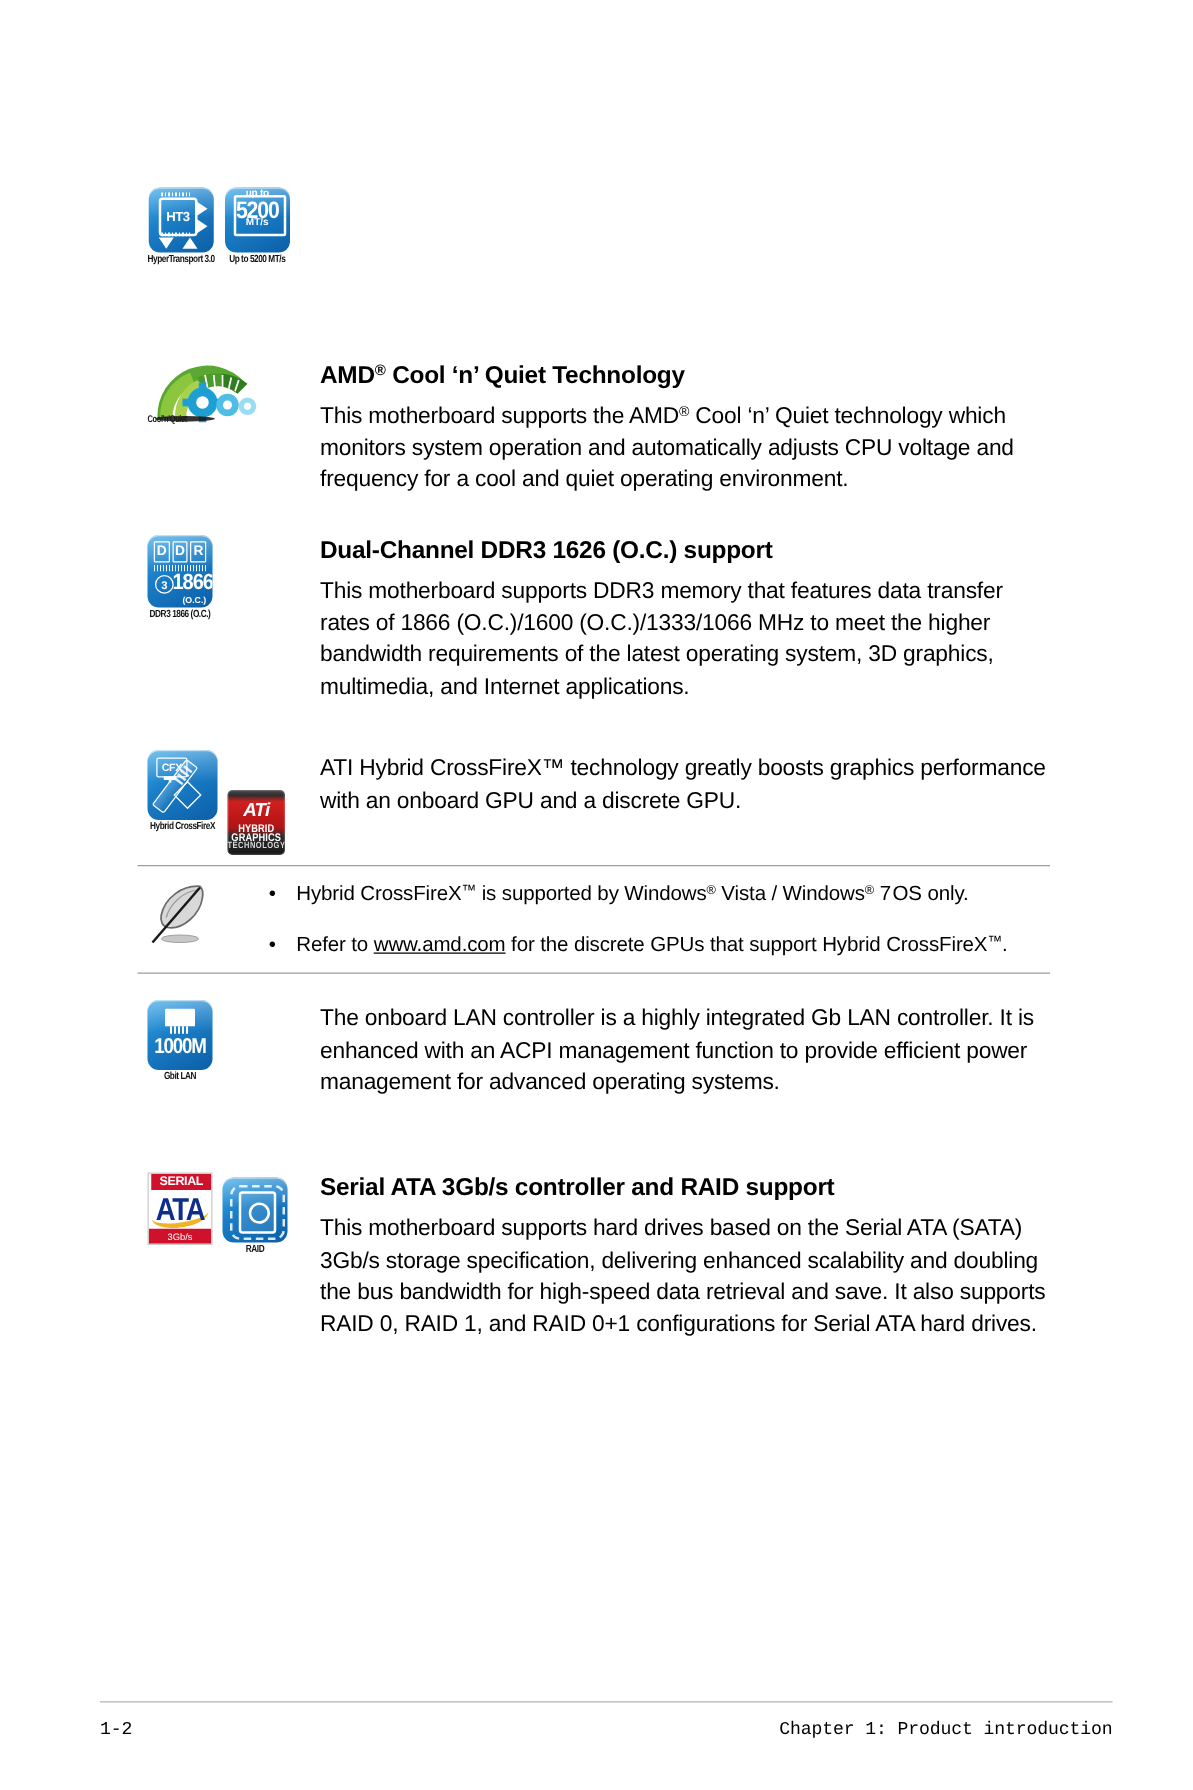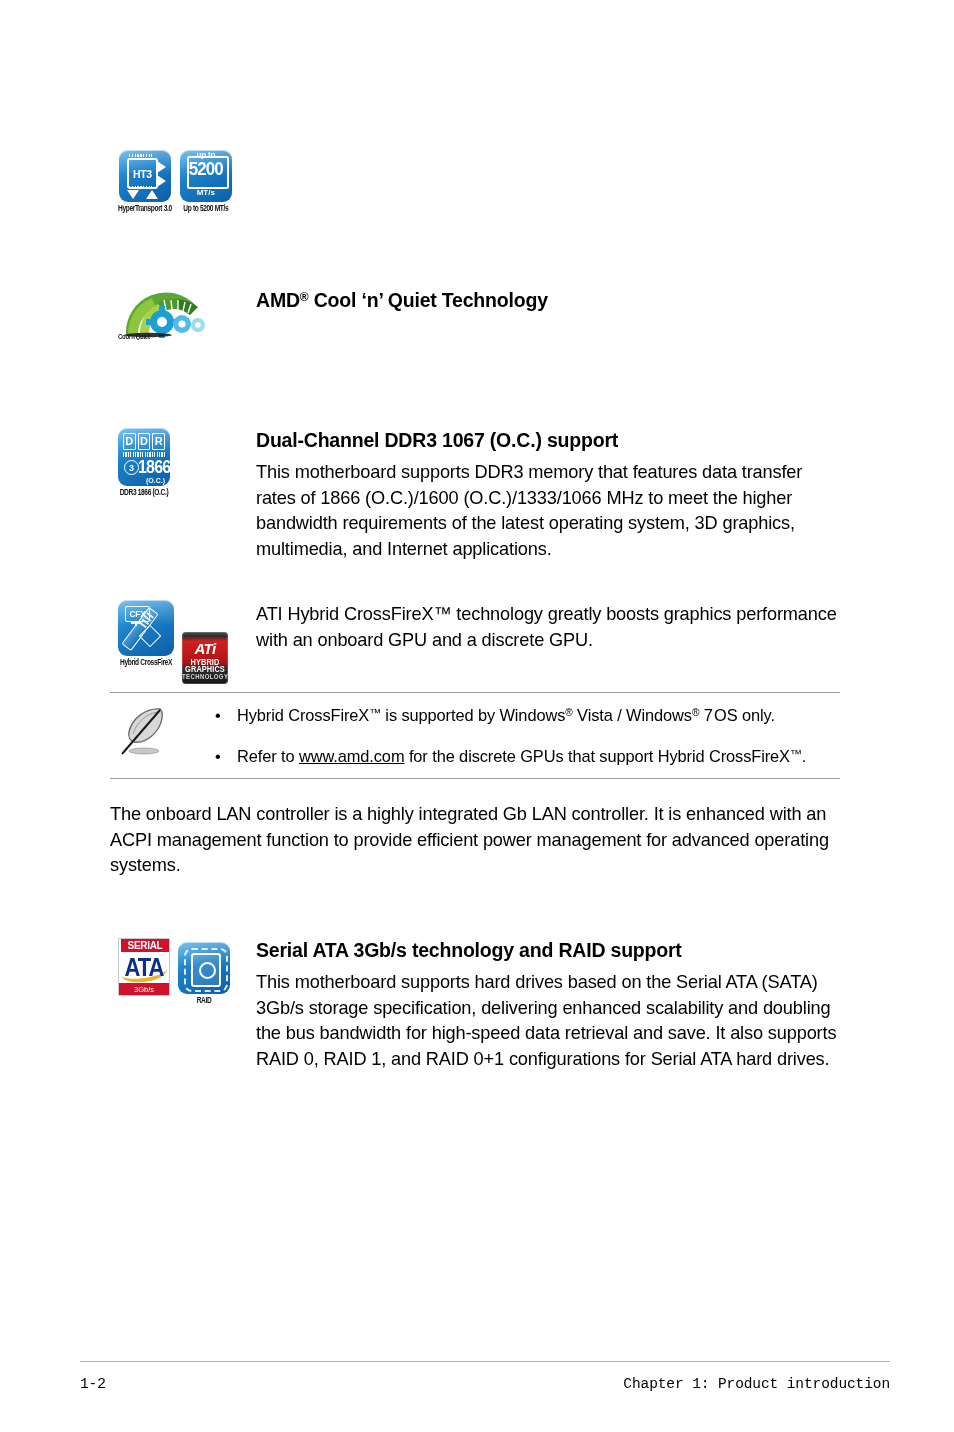--- a/index.html
+++ b/index.html
@@ -146,21 +146,21 @@
   .mt-num {
     position: absolute;
     left: 0; right: 0; top: 9px;
     font-size: 17px; font-weight: bold; color:#ffffff;
     text-align: center;
     letter-spacing: -0.9px;
     transform: scaleY(1.12);
   }
   .mt-unit {
     position: absolute;
-    left: 0; right: 0; bottom: 5px;
+    left: 0; right: 0; bottom: 20px;
     font-size: 8px; font-weight: bold; color:#ffffff;
     text-align: center;
   }
 
   
   .cnq {
     width: 94px;
     height: 50px;
     position: relative;
   }
@@ -551,20 +551,21 @@
               <circle cx="80" cy="37" r="2.8" fill="#ffffff"></circle>
               <ellipse cx="30" cy="47" rx="24" ry="2.2" fill="#111111" opacity="0.85"></ellipse>
             </g>
           </svg>
           <div class="cnq-label">Cool'n'Quiet</div>
         </div>
       </div>
     </div>
     <div class="text-col">
       <h2 class="feat-title">AMD<sup class="reg">®</sup> Cool ‘n’ Quiet Technology</h2>
+      <p class="feat-body">This motherboard supports the AMD<sup class="reg">®</sup> Cool ‘n’ Quiet technology which monitors system operation and automatically adjusts CPU voltage and frequency for a cool and quiet operating environment.</p>
     </div>
   </div>
 
   <div class="feature" style="left:110px; top:428px; width:730px;">
     <div class="icon-col">
       <div class="ico">
         <div class="blue-tile" style="height:58px;">
           <div class="ddr-letters">
             <i>D</i>
             <i>D</i>
@@ -572,21 +573,21 @@
           </div>
           <div class="ddr-contacts"></div>
           <div class="ddr-3">3</div>
           <div class="ddr-num">1866</div>
           <div class="ddr-oc">(O.C.)</div>
         </div>
         <div class="ico-cap">DDR3 1866 (O.C.)</div>
       </div>
     </div>
     <div class="text-col">
-      <h2 class="feat-title">Dual-Channel DDR3 1067 (O.C.) support</h2>
+      <h2 class="feat-title">Dual-Channel DDR3 1626 (O.C.) support</h2>
       <p class="feat-body">This motherboard supports DDR3 memory that features data transfer rates of 1866 (O.C.)/1600 (O.C.)/1333/1066 MHz to meet the higher bandwidth requirements of the latest operating system, 3D graphics, multimedia, and Internet applications.</p>
     </div>
   </div>
 
   <div class="feature" style="left:110px; top:600px; width:730px;">
     <div class="icon-col">
       <div class="ico">
         <div class="blue-tile" style="width:56px;height:56px;">
           <div class="cfx-badge">CFX</div>
           <div class="cfx-stand"></div>
@@ -636,20 +637,29 @@
           <span class="note-bullet">•</span>
           <span>Refer to <span class="ulink">www.amd.com</span> for the discrete GPUs that support Hybrid CrossFireX<sup class="tm">™</sup>.</span>
         </div>
 
       </div>
     </div>
     <div class="note-rule"></div>
   </div>
 
   <div class="feature" style="left:110px; top:800px; width:730px;">
+    <div class="icon-col">
+      <div class="ico">
+        <div class="blue-tile" style="width:52px;height:56px;">
+          <div class="lan-jack"></div>
+          <div class="lan-1000">1000M</div>
+        </div>
+        <div class="ico-cap">Gbit LAN</div>
+      </div>
+    </div>
     <div class="text-col">
       <p class="feat-body">The onboard LAN controller is a highly integrated Gb LAN controller. It is enhanced with an ACPI management function to provide efficient power management for advanced operating systems.</p>
     </div>
   </div>
 
   <div class="feature" style="left:110px; top:938px; width:730px;">
     <div class="icon-col">
       <div class="ico">
         <div class="sata">
           <div class="sata-serial">SERIAL</div>
@@ -663,21 +673,21 @@
 
       <div class="ico" style="margin-top:4px;">
         <div class="blue-tile" style="width:52px;height:52px;">
           <div class="raid-loop"></div>
           <div class="raid-disk"></div>
         </div>
         <div class="ico-cap">RAID</div>
       </div>
     </div>
     <div class="text-col">
-      <h2 class="feat-title">Serial ATA 3Gb/s technology and RAID support</h2>
+      <h2 class="feat-title">Serial ATA 3Gb/s controller and RAID support</h2>
       <p class="feat-body">This motherboard supports hard drives based on the Serial ATA (SATA) 3Gb/s storage specification, delivering enhanced scalability and doubling the bus bandwidth for high-speed data retrieval and save. It also supports RAID 0, RAID 1, and RAID 0+1 configurations for Serial ATA hard drives.</p>
     </div>
   </div>
 
   <div class="footer">
     <div class="footer-rule"></div>
     <div class="footer-row">
       <span>1-2</span>
       <span>Chapter 1: Product introduction</span>
     </div>

